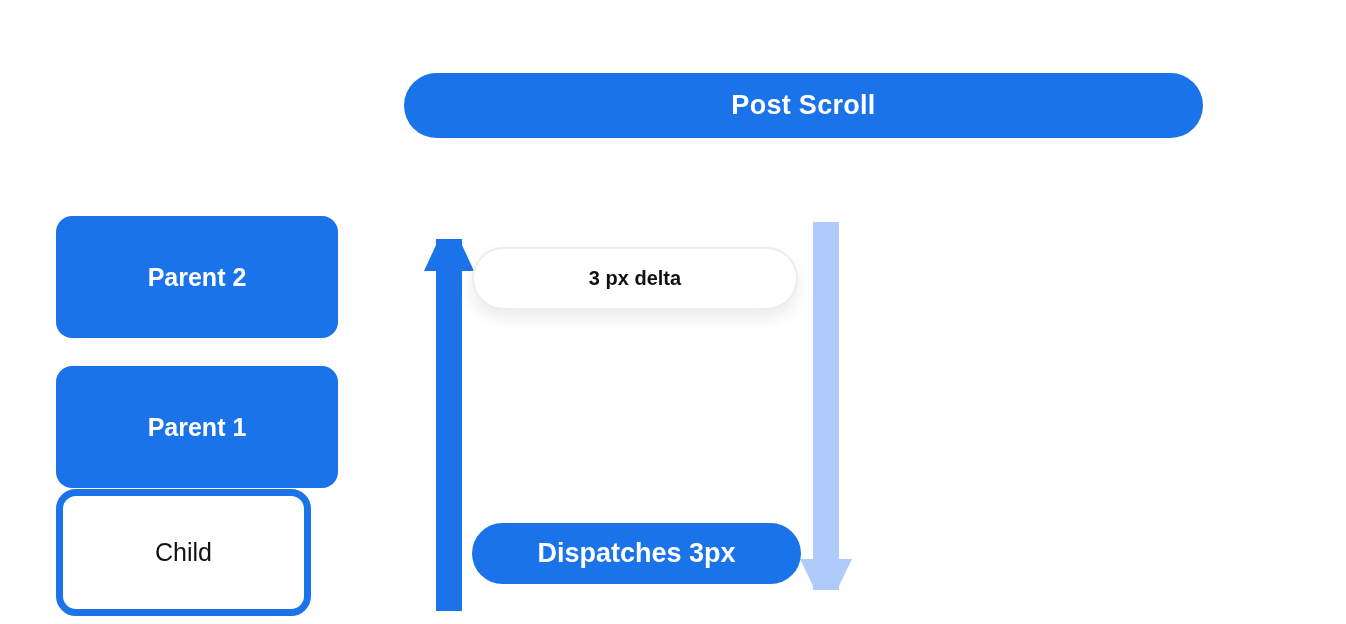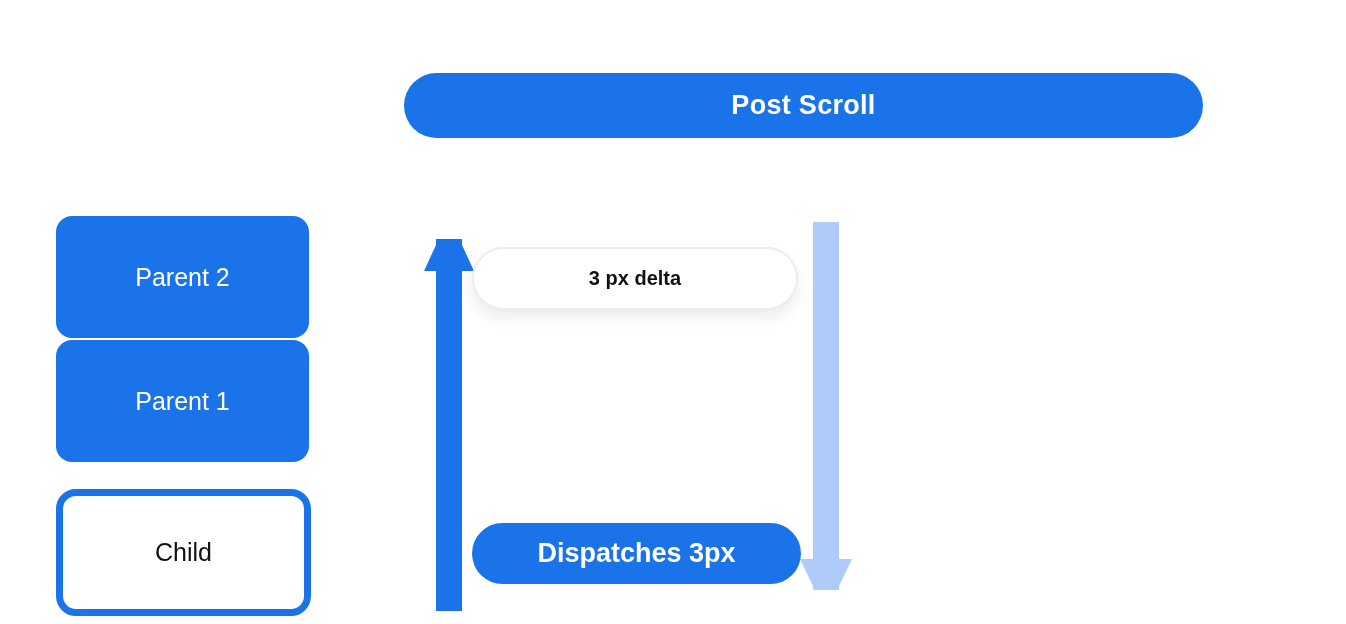--- a/index.html
+++ b/index.html
@@ -36,29 +36,29 @@
     border-radius: 33px;
     color: var(--text-light);
     font-size: 27px;
     font-weight: 700;
     letter-spacing: 0.3px;
   }
 
   
   .node {
     left: 30px;
-    width: 253px; height: 122px;
+    width: 282px; height: 122px;
     background: var(--blue);
     border-radius: 16px;
     color: var(--text-light);
     font-size: 25px;
-    font-weight: 400;
+    font-weight: 700;
   }
   .node-parent2 { top: 190px; }
-  .node-parent1 { top: 314px; text-align: center; }
+  .node-parent1 { top: 340px; text-align: center; }
   .node-child {
     top: 463px;
     width: 255px; height: 127px;
     background: #ffffff;
     border: 7px solid var(--blue);
     border-radius: 20px;
     color: var(--text-dark);
     font-weight: 500;
   }
 

